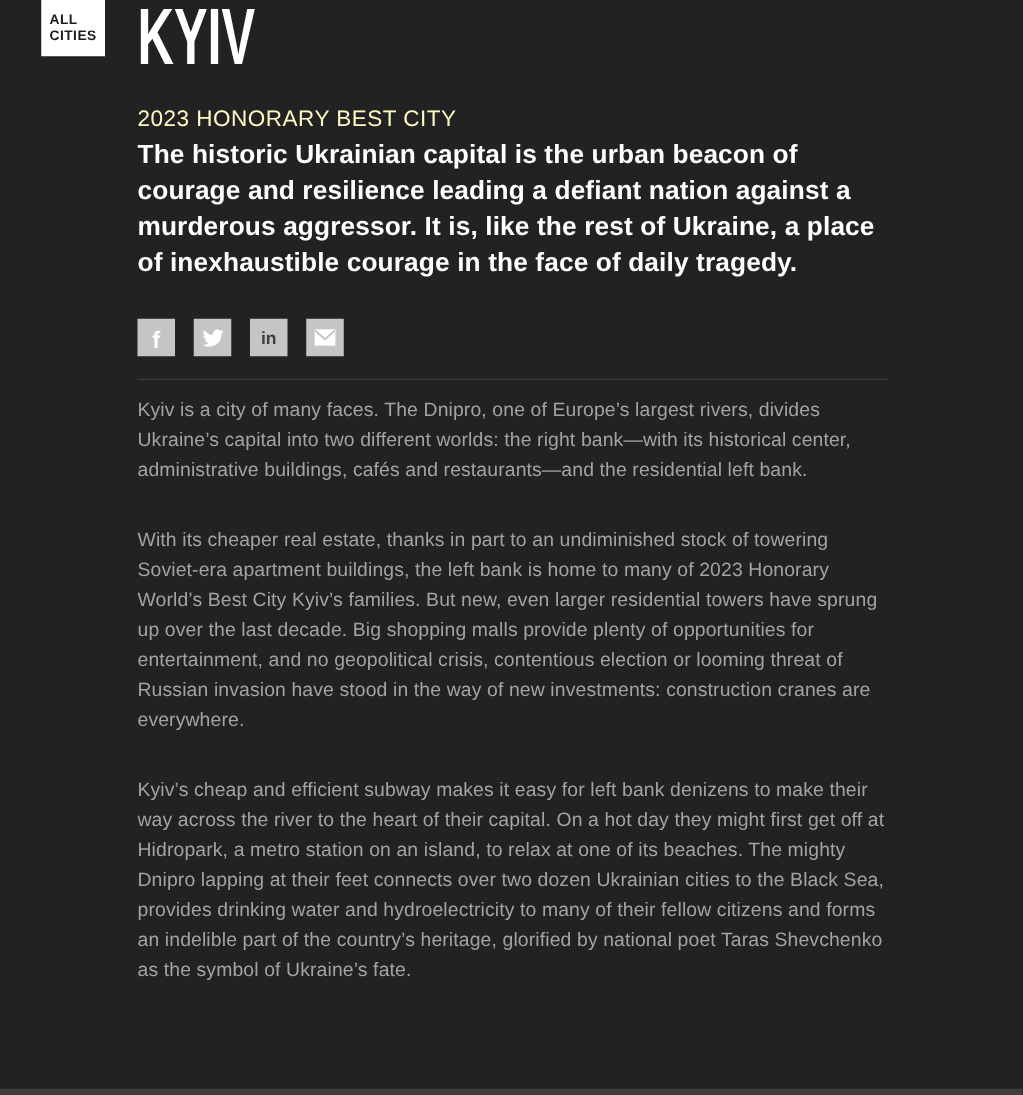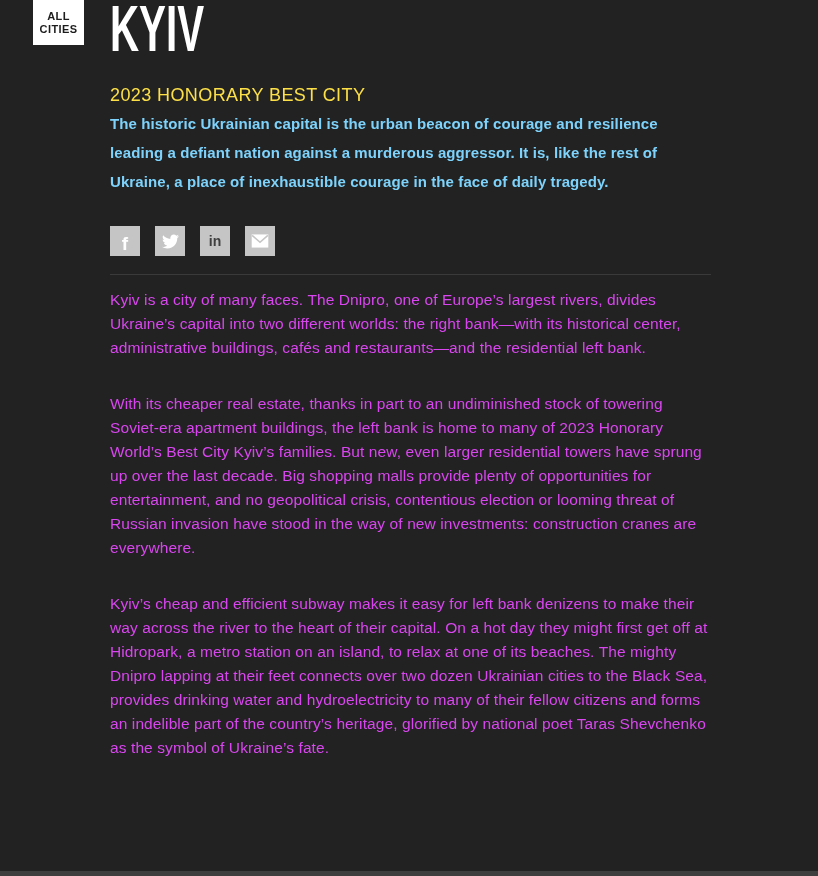--- a/index.html
+++ b/index.html
@@ -10,43 +10,43 @@
     font-family: "Liberation Sans", sans-serif;
     position: relative;
     overflow: hidden;
   }
   .all-cities-btn {
     position: absolute; left: 33px; top: 0;
     width: 51px; height: 45px;
     background: #ffffff; color: #1d1d1d;
     font-family: "Liberation Sans", sans-serif;
     font-size: 11px; font-weight: 700; letter-spacing: 0.4px;
-    line-height: 13px; text-align: center;
+    line-height: 13px; text-align: left;
     display: flex; align-items: center; justify-content: center;
     border: none; padding: 12px; cursor: pointer;
   }
   .city-title {
     position: absolute; left: 110px; top: -3px;
     margin: 0; color: #ffffff;
     font-size: 64px; line-height: 1; font-weight: 700;
     letter-spacing: 0;
     transform: scaleX(0.63); transform-origin: 0 0;
     white-space: nowrap;
   }
   .content {
     position: absolute; left: 110px; top: 85px; width: 601px;
   }
   .award-label {
-    margin: 0; color: #fde047;
+    margin: 0; color: #fef9c3;
     font-size: 18px; font-weight: 400;
     letter-spacing: 0.4px; line-height: 20px;
   }
   .intro {
-    margin: 4px 0 0; color: #7dd3fc;
-    font-size: 15px; line-height: 29px; font-weight: 600;
+    margin: 4px 0 0; color: #ffffff;
+    font-size: 21px; line-height: 29px; font-weight: 600;
     letter-spacing: 0.1px;
   }
   .social-row {
     display: flex; gap: 15px; margin-top: 30px; height: 30px;
   }
   .share-btn {
     width: 30px; height: 30px;
     background: #c5c5c5; border: none; padding: 0;
     display: flex; align-items: center; justify-content: center;
     cursor: pointer;
@@ -57,21 +57,21 @@
     line-height: 1; position: relative; top: 2px;
   }
   .share-btn .glyph-in {
     font-size: 14px; font-weight: 700; color: #404040; line-height: 1;
   }
   .divider {
     margin-top: 18px; height: 1px; width: 100%;
     background: #3a3a3a;
   }
   .article p {
-    margin: 32px 0 0; color: #d946ef;
+    margin: 32px 0 0; color: #a3a3a3;
     font-size: 15.5px; line-height: 24px; font-weight: 400;
     letter-spacing: 0.1px;
   }
   .article p:first-child { margin-top: 13px; }
   .bottom-edge {
     position: absolute; left: 0; bottom: 0;
     width: 100%; height: 5px; background: #3e3e3e;
   }
 </style>
 </head>

